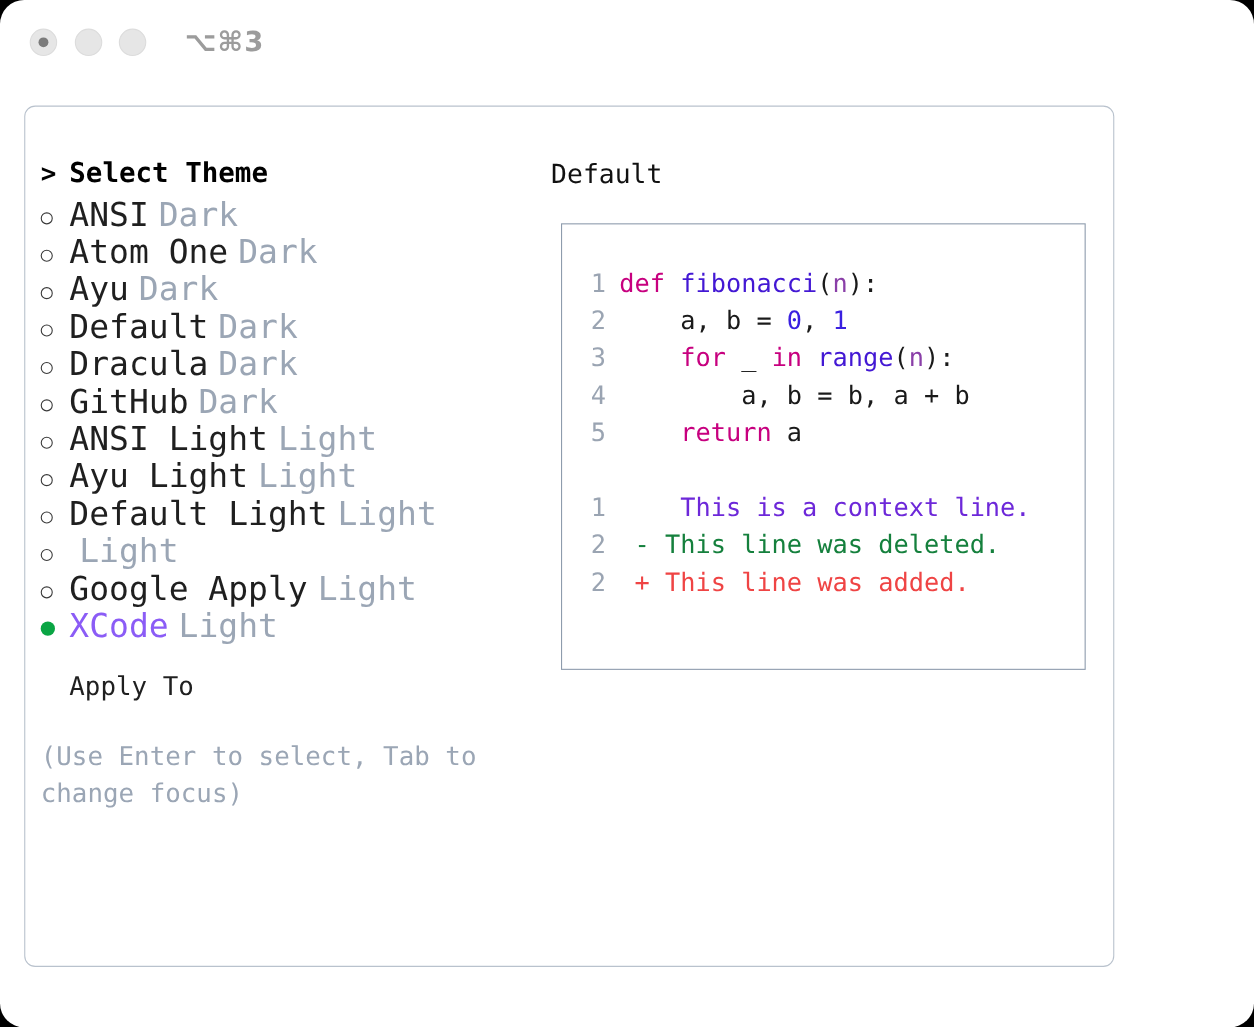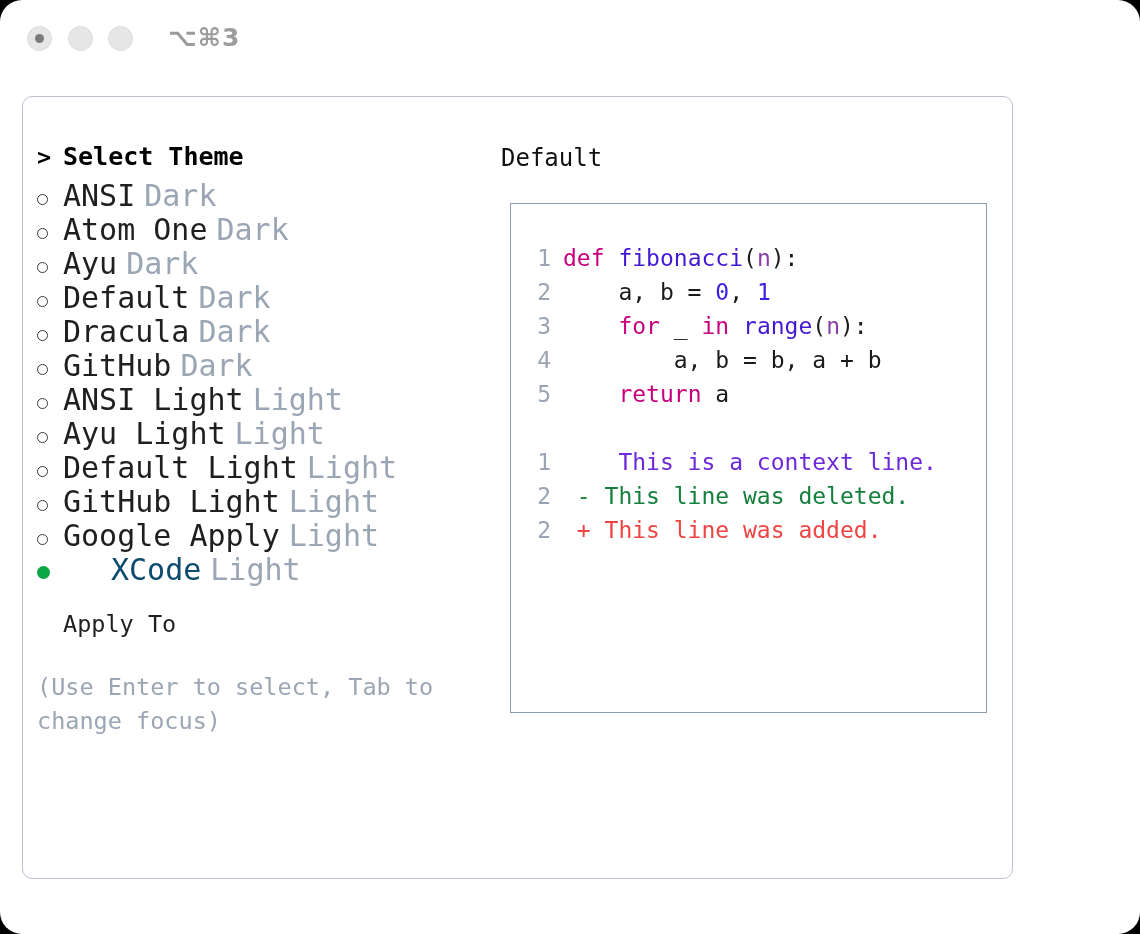--- a/index.html
+++ b/index.html
@@ -117,21 +117,21 @@
     content: "";
     display: inline-block;
     width: 13px;
     height: 13px;
     background: #0aa544;
     border-radius: 50%;
     box-sizing: border-box;
     vertical-align: 1px;
   }
   .theme-name { color: #1f1f1f; }
-  .theme-name.sel { color: #0c4a6e; margin-left: 48px; }
+  .theme-name.sel { color: #8b5cf6; }
   .badge {
     color: #9ba6b5;
     margin-left: 9px;
   }
   #header-row {
     height: 36px;
     font-weight: bold;
     font-size: 25px;
     color: #000000;
   }
@@ -159,21 +159,21 @@
     top: 47px;
     font-size: 24px;
     color: #111111;
     white-space: pre;
   }
   #preview-box {
     position: absolute;
     left: 487px;
     top: 106px;
     width: 477px;
-    height: 510px;
+    height: 406px;
     border: 1.6px solid #8e9cad;
     box-sizing: border-box;
     background: #ffffff;
   }
   #code {
     position: absolute;
     left: 18px;
     top: 37px;
     font-size: 23px;
     line-height: 34px;
@@ -224,21 +224,21 @@
       <div id="theme-list">
           <div class="row"><span class="marker bullet-empty"></span><span class="theme-name">ANSI</span><span class="badge">Dark</span></div>
           <div class="row"><span class="marker bullet-empty"></span><span class="theme-name">Atom One</span><span class="badge">Dark</span></div>
           <div class="row"><span class="marker bullet-empty"></span><span class="theme-name">Ayu</span><span class="badge">Dark</span></div>
           <div class="row"><span class="marker bullet-empty"></span><span class="theme-name">Default</span><span class="badge">Dark</span></div>
           <div class="row"><span class="marker bullet-empty"></span><span class="theme-name">Dracula</span><span class="badge">Dark</span></div>
           <div class="row"><span class="marker bullet-empty"></span><span class="theme-name">GitHub</span><span class="badge">Dark</span></div>
           <div class="row"><span class="marker bullet-empty"></span><span class="theme-name">ANSI Light</span><span class="badge">Light</span></div>
           <div class="row"><span class="marker bullet-empty"></span><span class="theme-name">Ayu Light</span><span class="badge">Light</span></div>
           <div class="row"><span class="marker bullet-empty"></span><span class="theme-name">Default Light</span><span class="badge">Light</span></div>
-          <div class="row"><span class="marker bullet-empty"></span><span class="theme-name">GitHub Light</span><span class="badge">Light</span></div>
+          <div class="row"><span class="marker bullet-empty"></span><span class="badge">Light</span></div>
           <div class="row"><span class="marker bullet-empty"></span><span class="theme-name">Google Apply</span><span class="badge">Light</span></div>
           <div class="row"><span class="marker bullet-filled"></span><span class="theme-name sel">XCode</span><span class="badge">Light</span></div>
         </div>
 
       <div class="spacer-sm"></div>
 
       <div id="apply-label">Apply To</div>
 
 
       <div id="hint">(Use Enter to select, Tab to change focus)</div>

